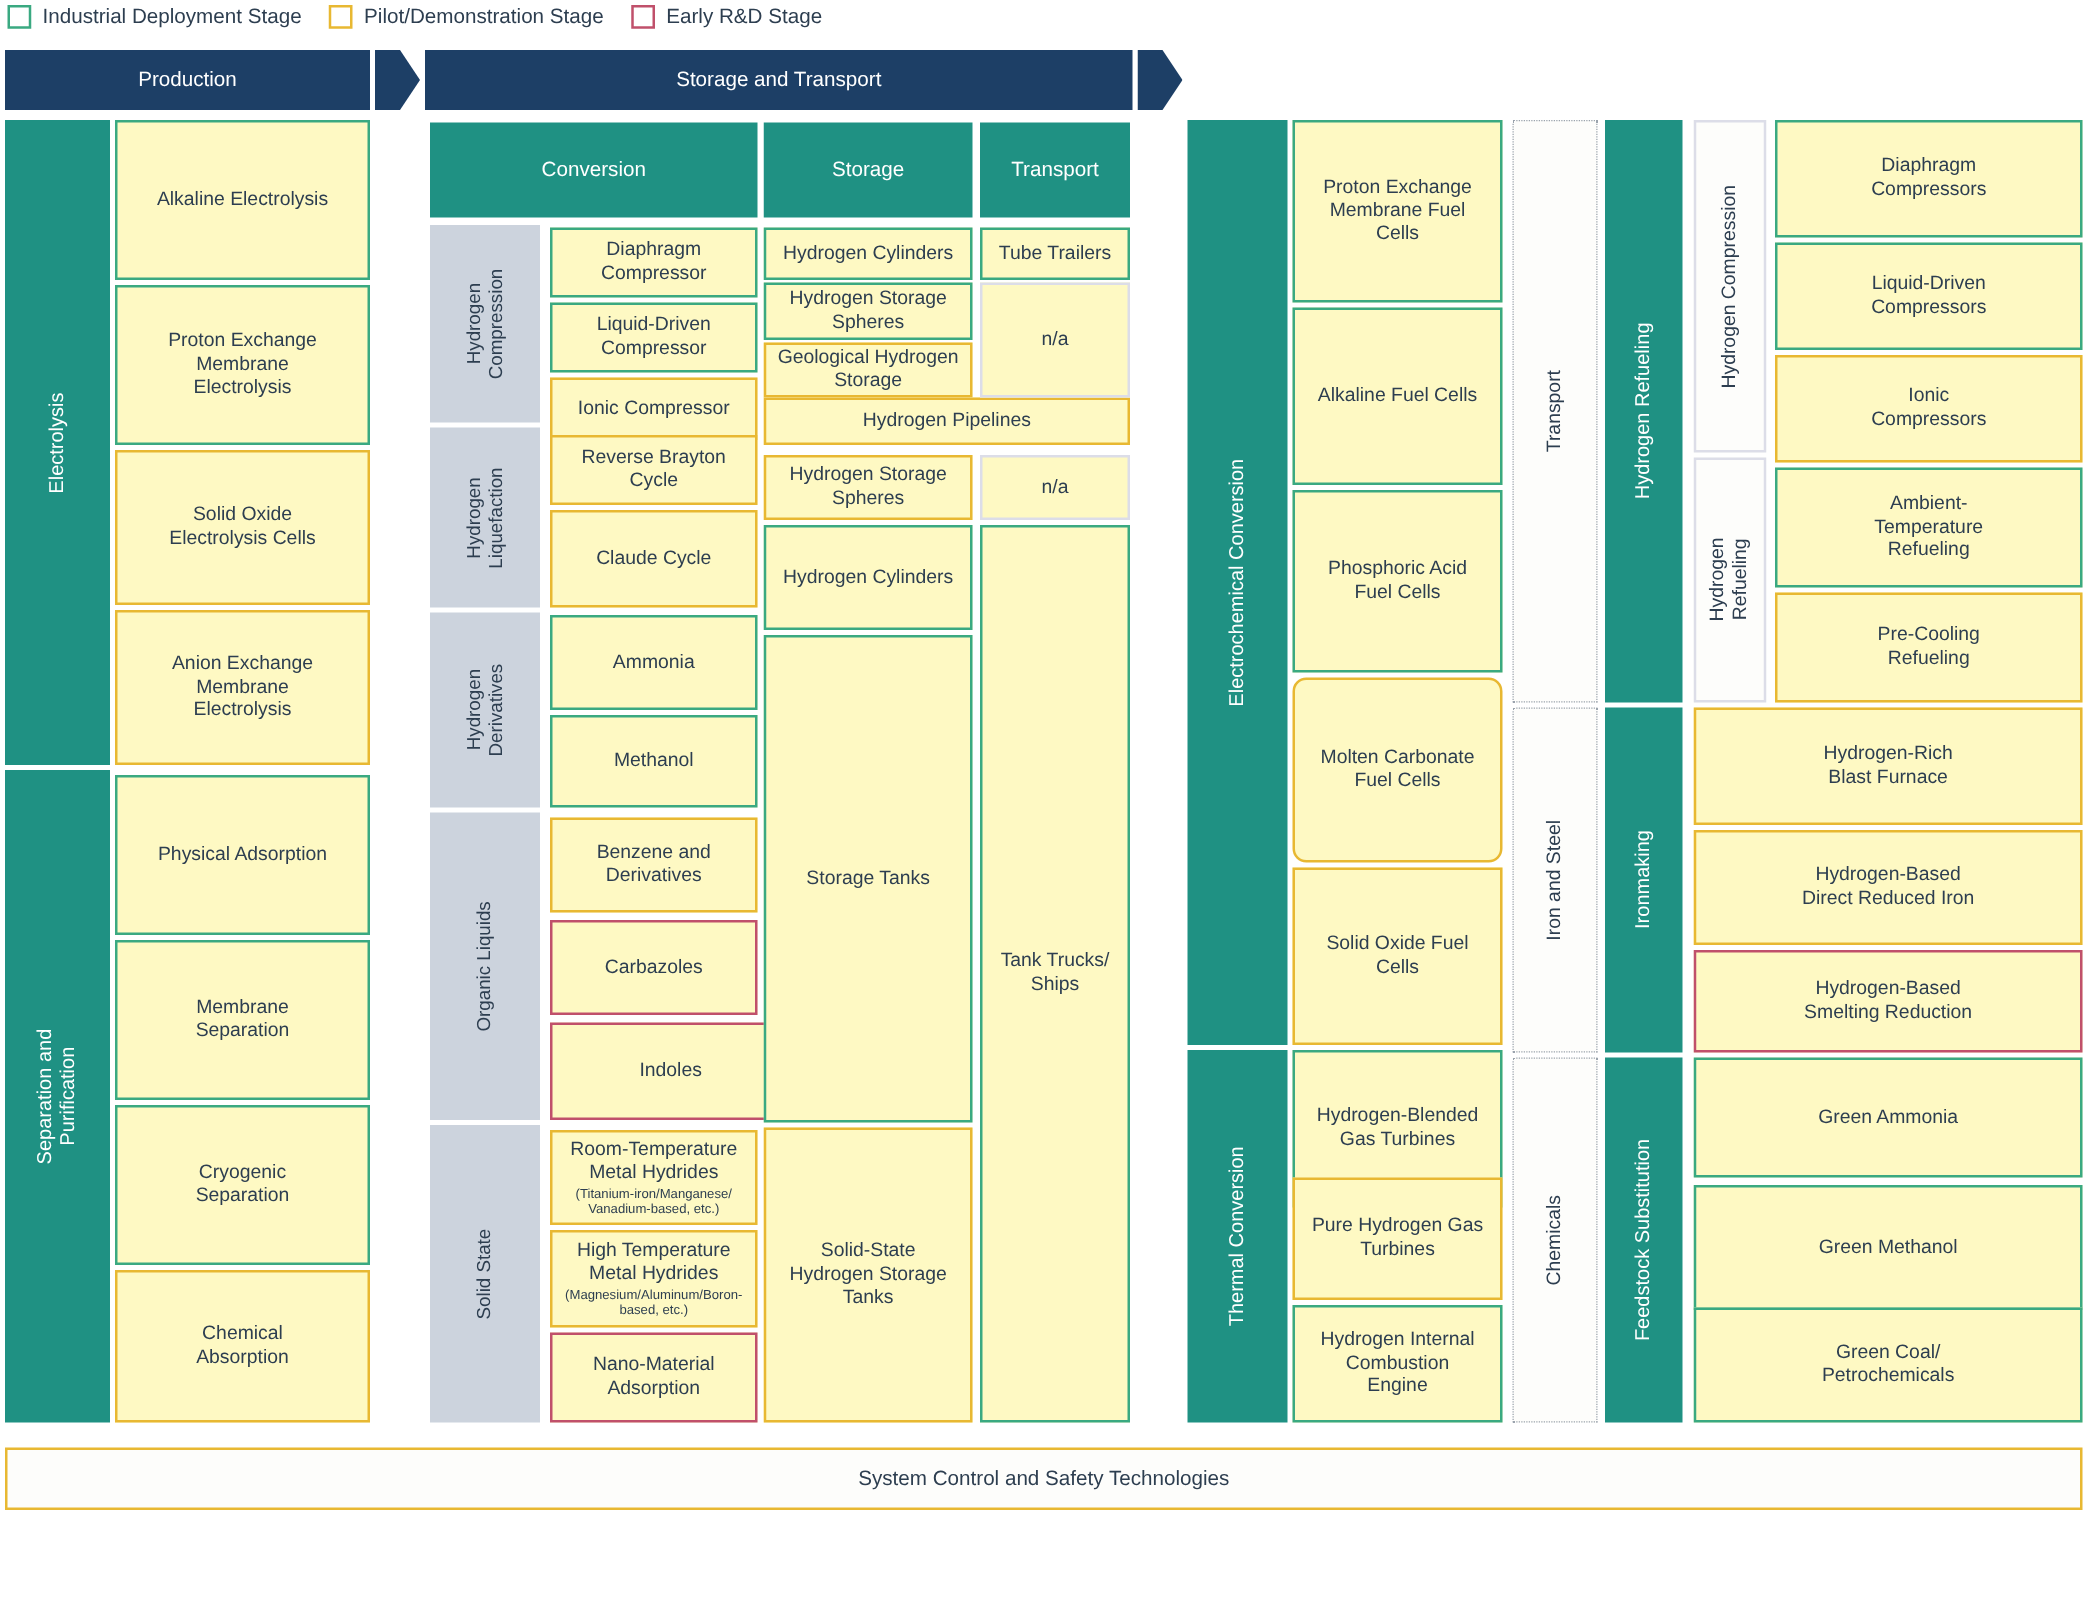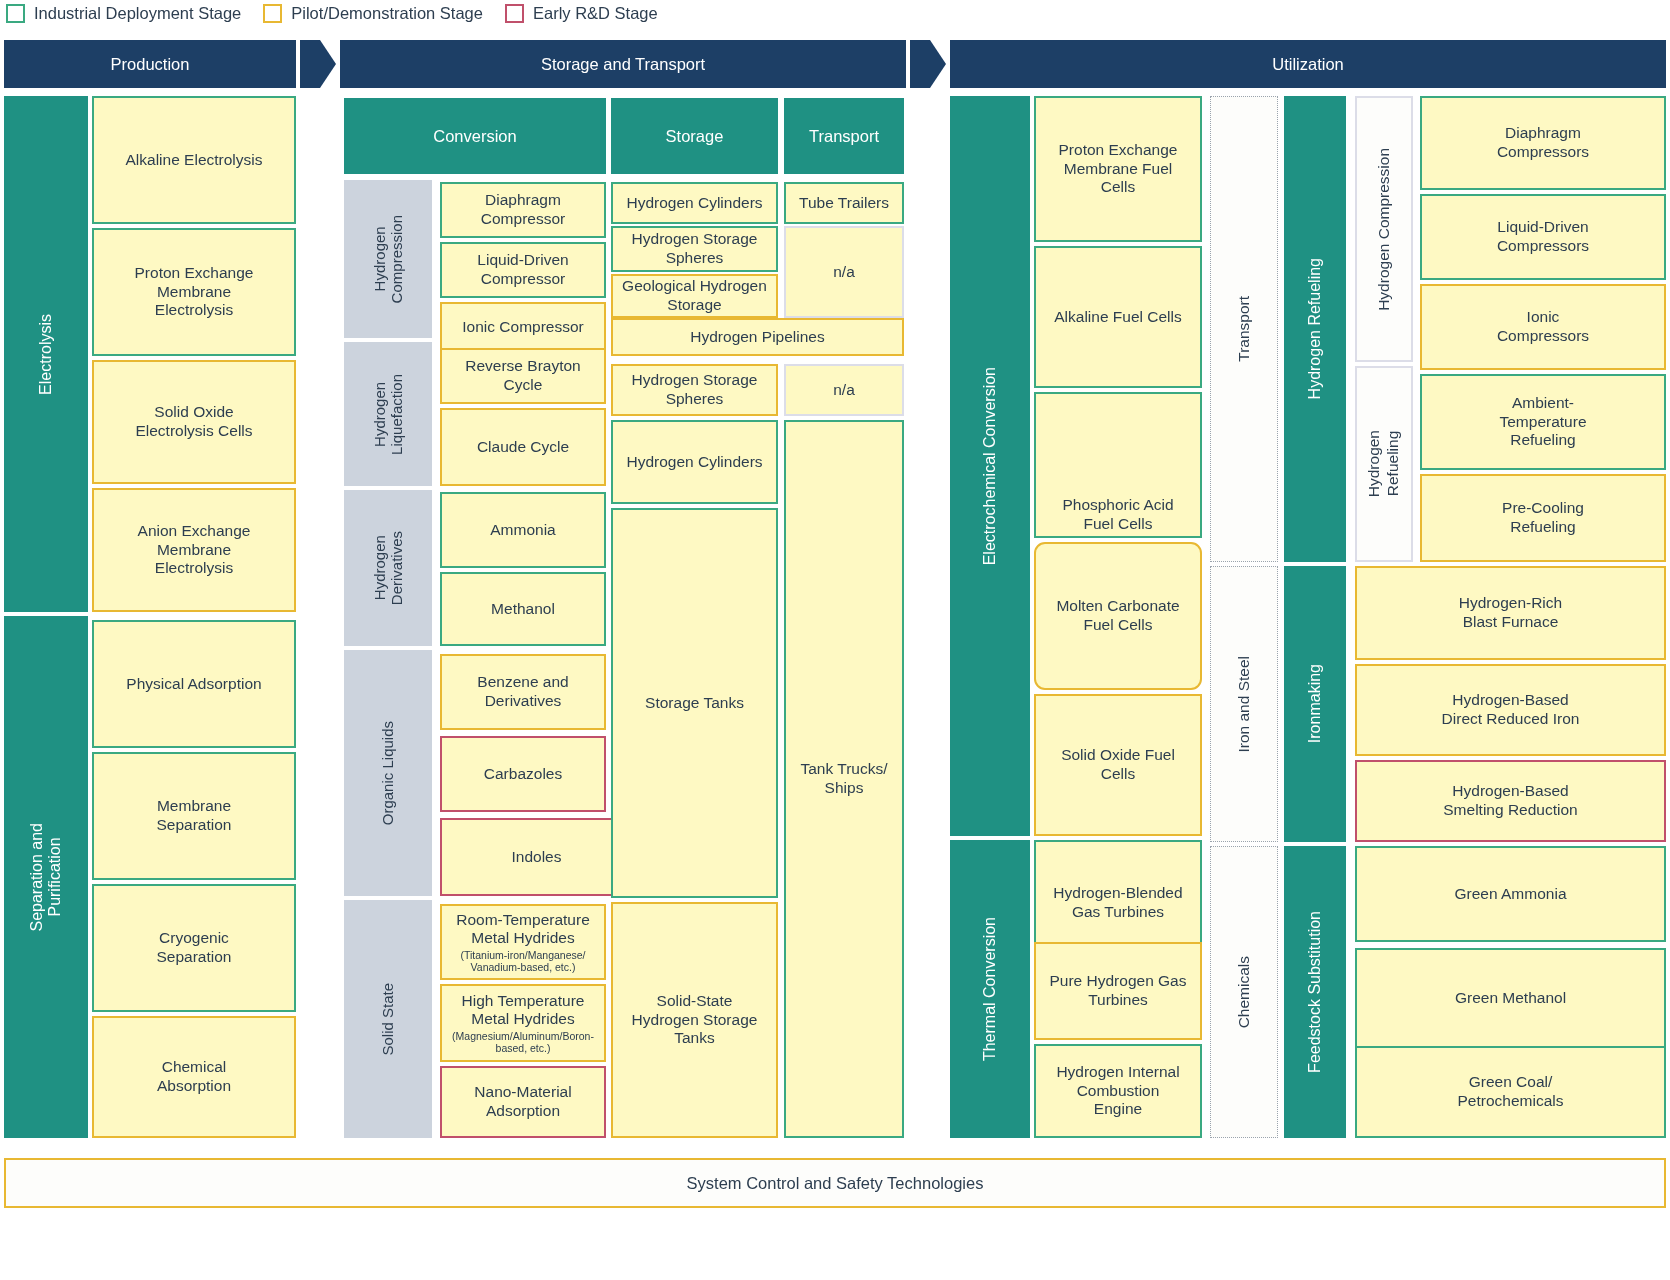--- a/index.html
+++ b/index.html
@@ -103,21 +103,20 @@
     <svg width="36" height="48" viewBox="0 0 36 48">
         <polygon points="0,0 20,0 36,24 20,48 0,48" fill="#1d3f66"></polygon>
       </svg>
   </div>
   <div class="stage-header" style="left:340px;top:40px;width:566px;">Storage and Transport</div>
   <div class="arrow" style="left:910px;">
     <svg width="36" height="48" viewBox="0 0 36 48">
         <polygon points="0,0 20,0 36,24 20,48 0,48" fill="#1d3f66"></polygon>
       </svg>
   </div>
-  <div class="stage-header" style="left:950px;top:40px;width:716px;">Utilization</div>
 
   <div class="tealbar" style="left:4px;top:96px;width:84px;height:516px;">
     <span class="vtext">Electrolysis</span>
   </div>
   <div class="tealbar" style="left:4px;top:616px;width:84px;height:522px;">
     <span class="vtext">Separation and
 Purification</span>
   </div>
 
   <div class="tech b-green" style="left:92px;top:96px;width:204px;height:128px;">
@@ -245,21 +244,21 @@
   <div class="tealbar" style="left:950px;top:840px;width:80px;height:298px;">
     <span class="vtext">Thermal Conversion</span>
     </div>
 
   <div class="tech b-green" style="left:1034px;top:96px;width:168px;height:146px;">
     <span>Proton Exchange
 Membrane Fuel
 Cells</span></div>
   <div class="tech b-green" style="left:1034px;top:246px;width:168px;height:142px;">
     <span>Alkaline Fuel Cells</span></div>
-  <div class="tech b-green" style="left:1034px;top:392px;width:168px;height:146px;justify-content:flex-end;">
+  <div class="tech b-green" style="left:1034px;top:392px;width:168px;height:146px;">
     <span>Phosphoric Acid
 Fuel Cells</span></div>
   <div class="tech b-pilot" style="left:1034px;top:542px;width:168px;height:148px;border-radius:11px;">
     <span>Molten Carbonate
 Fuel Cells</span></div>
   <div class="tech b-pilot" style="left:1034px;top:694px;width:168px;height:142px;">
     <span>Solid Oxide Fuel
 Cells</span></div>
 
   <div class="tech b-green" style="left:1034px;top:840px;width:168px;height:126px;">

